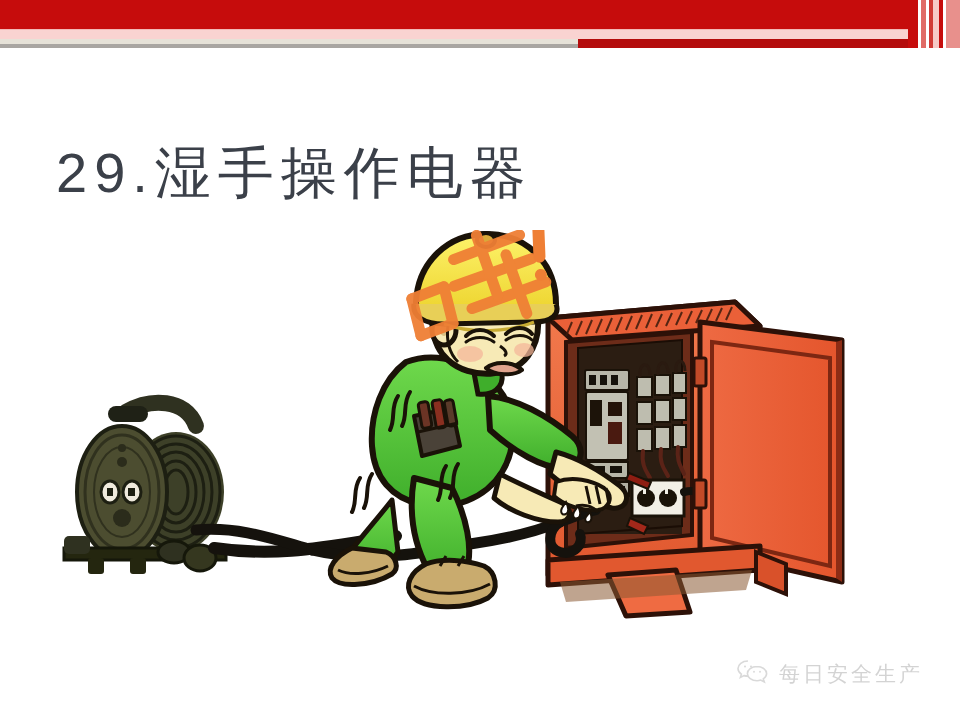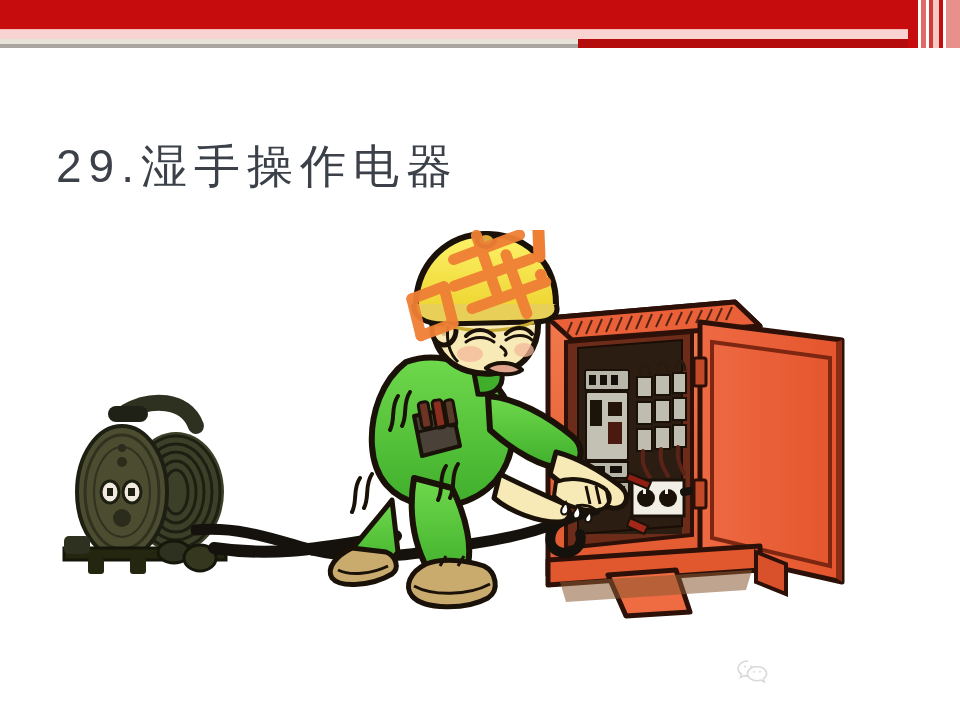--- a/index.html
+++ b/index.html
@@ -10,21 +10,21 @@
   .hdr-main{position:absolute;left:0;top:0;width:960px;height:30px;background:#c60c0c;}
   .hdr-pink{position:absolute;left:0;top:30px;width:960px;height:9px;background:#f9d3d1;}
   .hdr-cream{position:absolute;left:0;top:39px;width:578px;height:5px;background:#e6e2d8;}
   .hdr-gray{position:absolute;left:0;top:44px;width:578px;height:4px;background:#a9a6a2;}
   .hdr-redlow{position:absolute;left:578px;top:39px;width:382px;height:9px;background:#b40c0c;}
   .hdr-thinline{position:absolute;left:0;top:29px;width:960px;height:1px;background:#f3b9b6;}
   .stripes{position:absolute;top:0;left:908px;width:52px;height:48px;}
   .stripes i{position:absolute;top:0;height:48px;display:block;}
 
   
-  .title{position:absolute;left:56px;top:138px;font-size:46px;line-height:1.25;
+  .title{position:absolute;left:56px;top:138px;font-size:56px;line-height:1.25;
          color:#3b4049;letter-spacing:7px;font-family:"Liberation Sans",sans-serif;font-weight:400;
          white-space:nowrap;}
 
   
   .art{position:absolute;left:0;top:230px;width:960px;height:430px;}
   .art svg{display:block;}
 
   
   .wm{position:absolute;left:736px;top:658px;display:flex;align-items:center;gap:9px;opacity:.62;}
   .wm-txt{font-size:21px;color:#b9b9b9;letter-spacing:3px;white-space:nowrap;
@@ -341,15 +341,16 @@
           <circle cx="9" cy="8.4" r="1" fill="#c2c2c2" stroke="none"></circle>
           <circle cx="15" cy="8.4" r="1" fill="#c2c2c2" stroke="none"></circle>
           <path d="M21 8.5 C15.6 8.5 11.4 11.7 11.4 15.6 C11.4 19.5 15.6 22.7 21 22.7
                    C22.3 22.7 23.6 22.5 24.7 22.1 L28.3 23.9 L27.3 20.9
                    C29.4 19.6 30.6 17.7 30.6 15.6 C30.6 11.7 26.4 8.5 21 8.5 Z"></path>
           <circle cx="18" cy="13.8" r="0.95" fill="#c2c2c2" stroke="none"></circle>
           <circle cx="24" cy="13.8" r="0.95" fill="#c2c2c2" stroke="none"></circle>
         </g>
       </svg>
     </span>
+    <span class="wm-txt">每日安全生产</span>
   </div>
 
 </div>
 
 </body></html>

